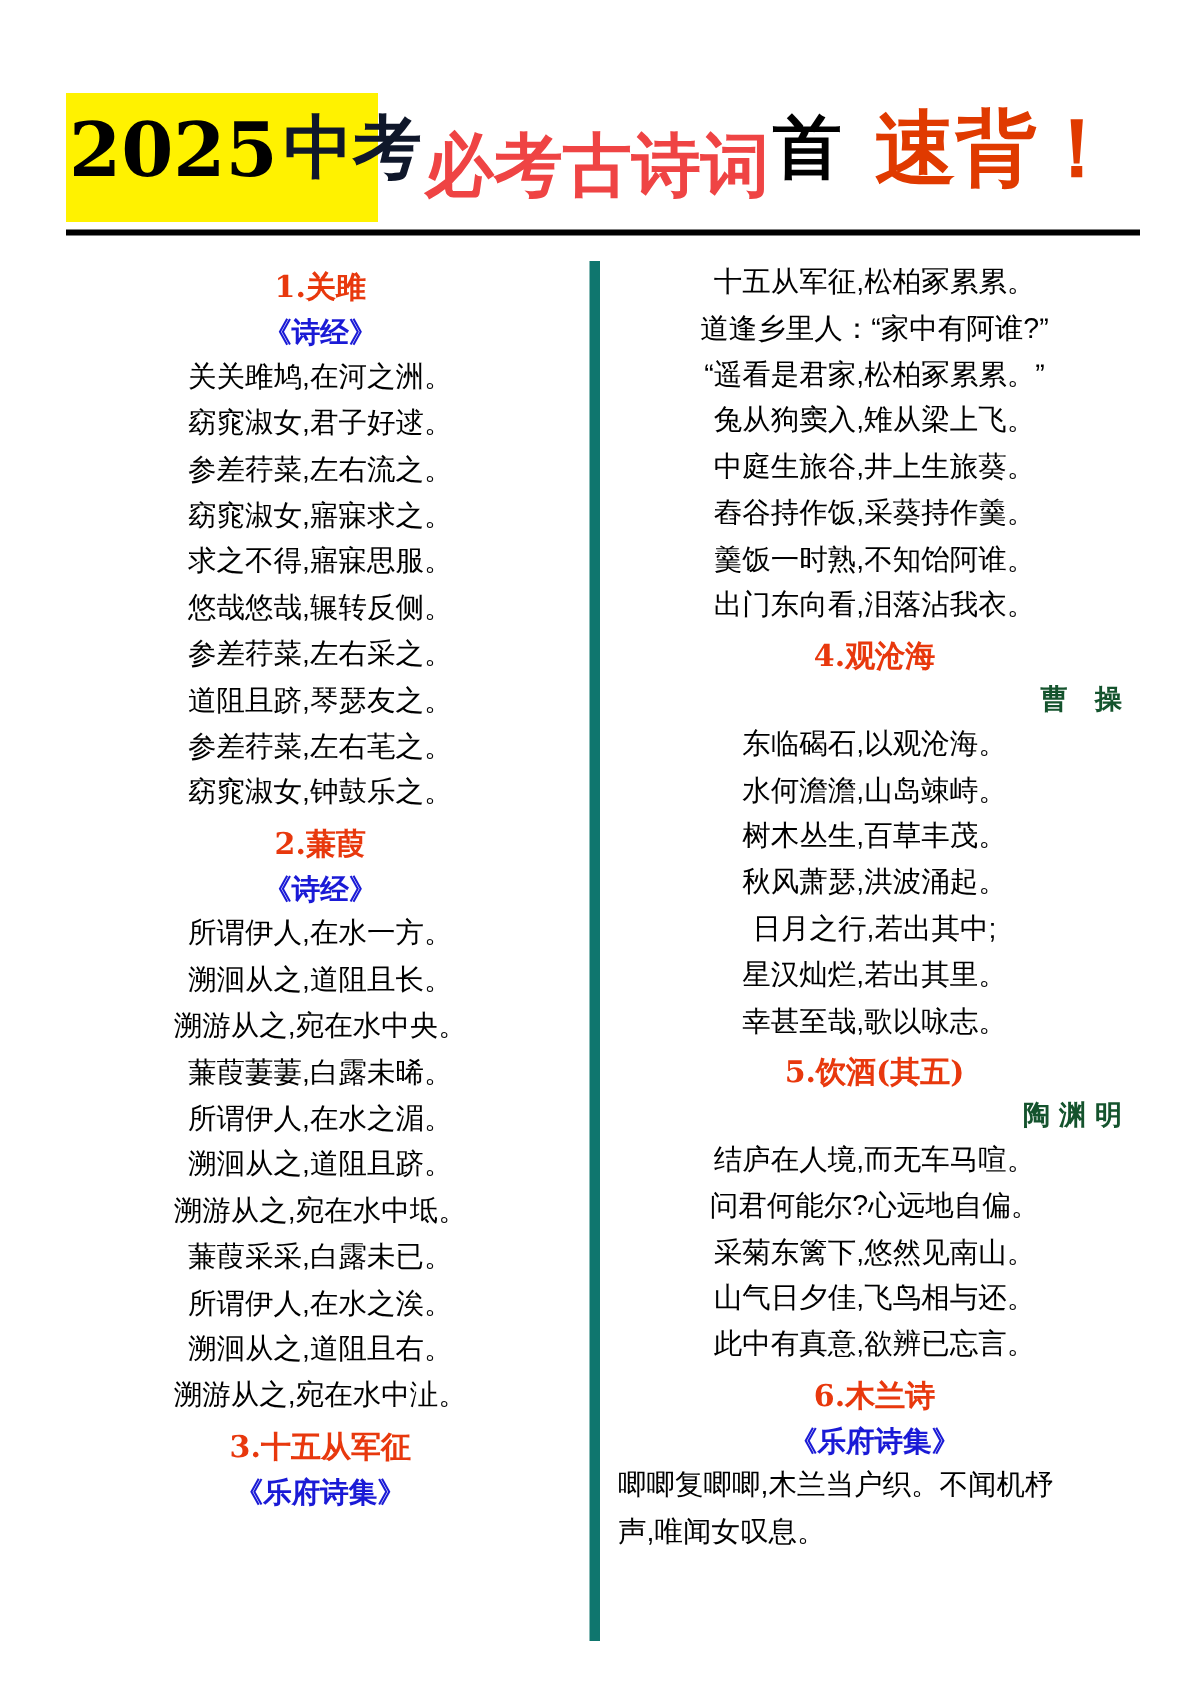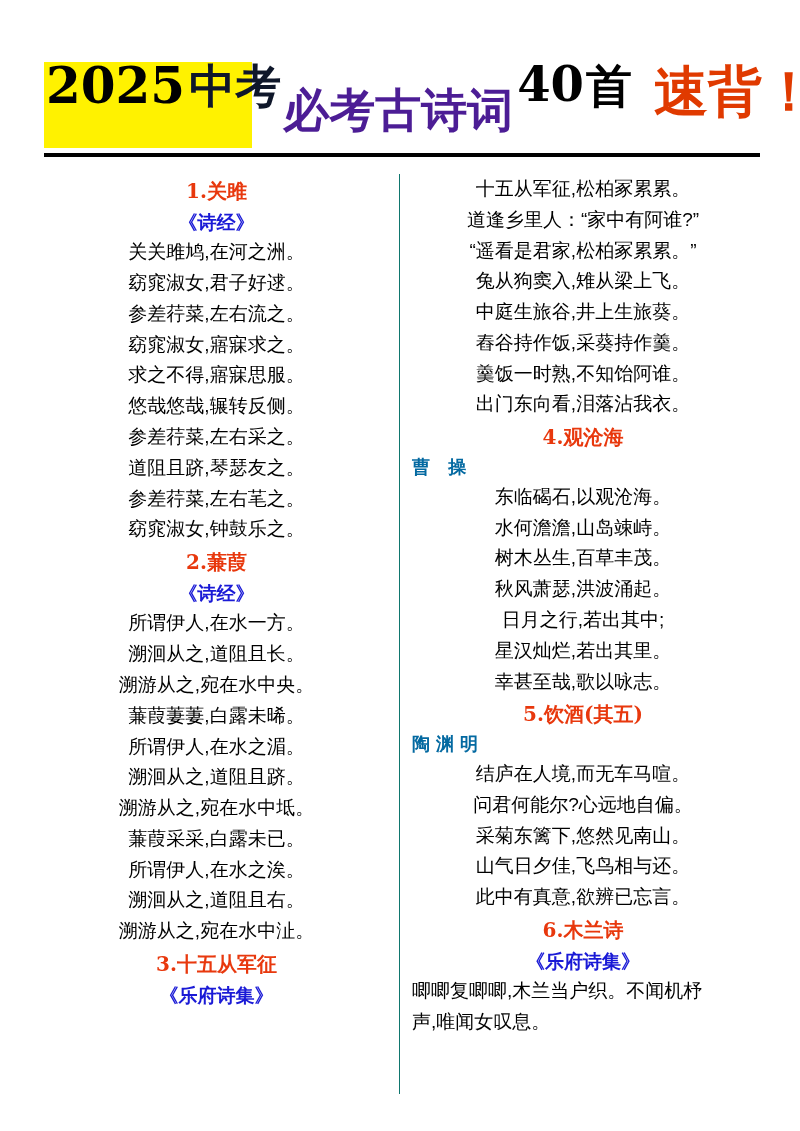--- a/index.html
+++ b/index.html
@@ -34,41 +34,41 @@
     top: 6px;
     width: 208px;
     height: 86px;
     background: #fff200;
     z-index: 0;
   }
   .header-title {
     position: relative;
     z-index: 1;
     display: flex;
-    align-items: flex-start;
+    align-items: center;
     white-space: nowrap;
     font-family: "DejaVu Serif", serif;
     font-weight: bold;
     letter-spacing: 0px;
     padding-left: 2px;
   }
   .t-year {
     font-size: 50px;
     color: #000000;
     font-family: "DejaVu Serif", serif;
     font-weight: bold;
   }
   .t-zhongkao {
     font-size: 46px;
     color: #0f172a;
     padding-left: 4px;
   }
   .t-bikao {
     font-size: 46px;
-    color: #4c1d95;
+    color: #ef4444;
     padding-left: 2px;
     margin-top: 24px;
   }
   .t-num {
     font-size: 48px;
     color: #000000;
     padding-left: 4px;
   }
   .t-shou {
     font-size: 46px;
@@ -97,43 +97,43 @@
     display: flex;
     margin: 14px 34px 0 34px;
     height: 920px;
   }
   .col {
     width: 50%;
     box-sizing: border-box;
     padding: 0 12px;
   }
   .col-left {
-    border-right: 1px solid #0f766e;
+    border-right: 7px solid #0f766e;
   }
 
   .poem-title {
     text-align: center;
     color: #e8380d;
     font-weight: bold;
     font-size: 20px;
     font-family: "DejaVu Serif", serif;
     line-height: 1.55;
     margin-top: 2px;
   }
   .poem-source {
     text-align: center;
     color: #1a1ad6;
     font-weight: bold;
     font-size: 19px;
     font-family: "DejaVu Serif", serif;
     line-height: 1.6;
   }
   .poem-author {
-    text-align: left;
-    color: #0369a1;
+    text-align: right;
+    color: #14532d;
     font-weight: bold;
     font-size: 18px;
     font-family: "DejaVu Serif", serif;
     line-height: 1.6;
     letter-spacing: 6px;
   }
   .poem-line {
     text-align: center;
     font-size: 19px;
     color: #000000;
@@ -153,21 +153,20 @@
 <body>
 
 <div class="page">
 
   <div class="header">
     <div class="header-highlight"></div>
     <div class="header-title">
       <span class="t-year">2025</span>
       <span class="t-zhongkao">中考</span>
       <span class="t-bikao">必考古诗词</span>
-      <span class="t-num">40</span>
       <span class="t-shou">首</span>
       <span class="t-subei">速背！</span>
     </div>
     <div class="header-rule"></div>
   </div>
 
   <div class="columns">
 
     <div class="col col-left">
 

